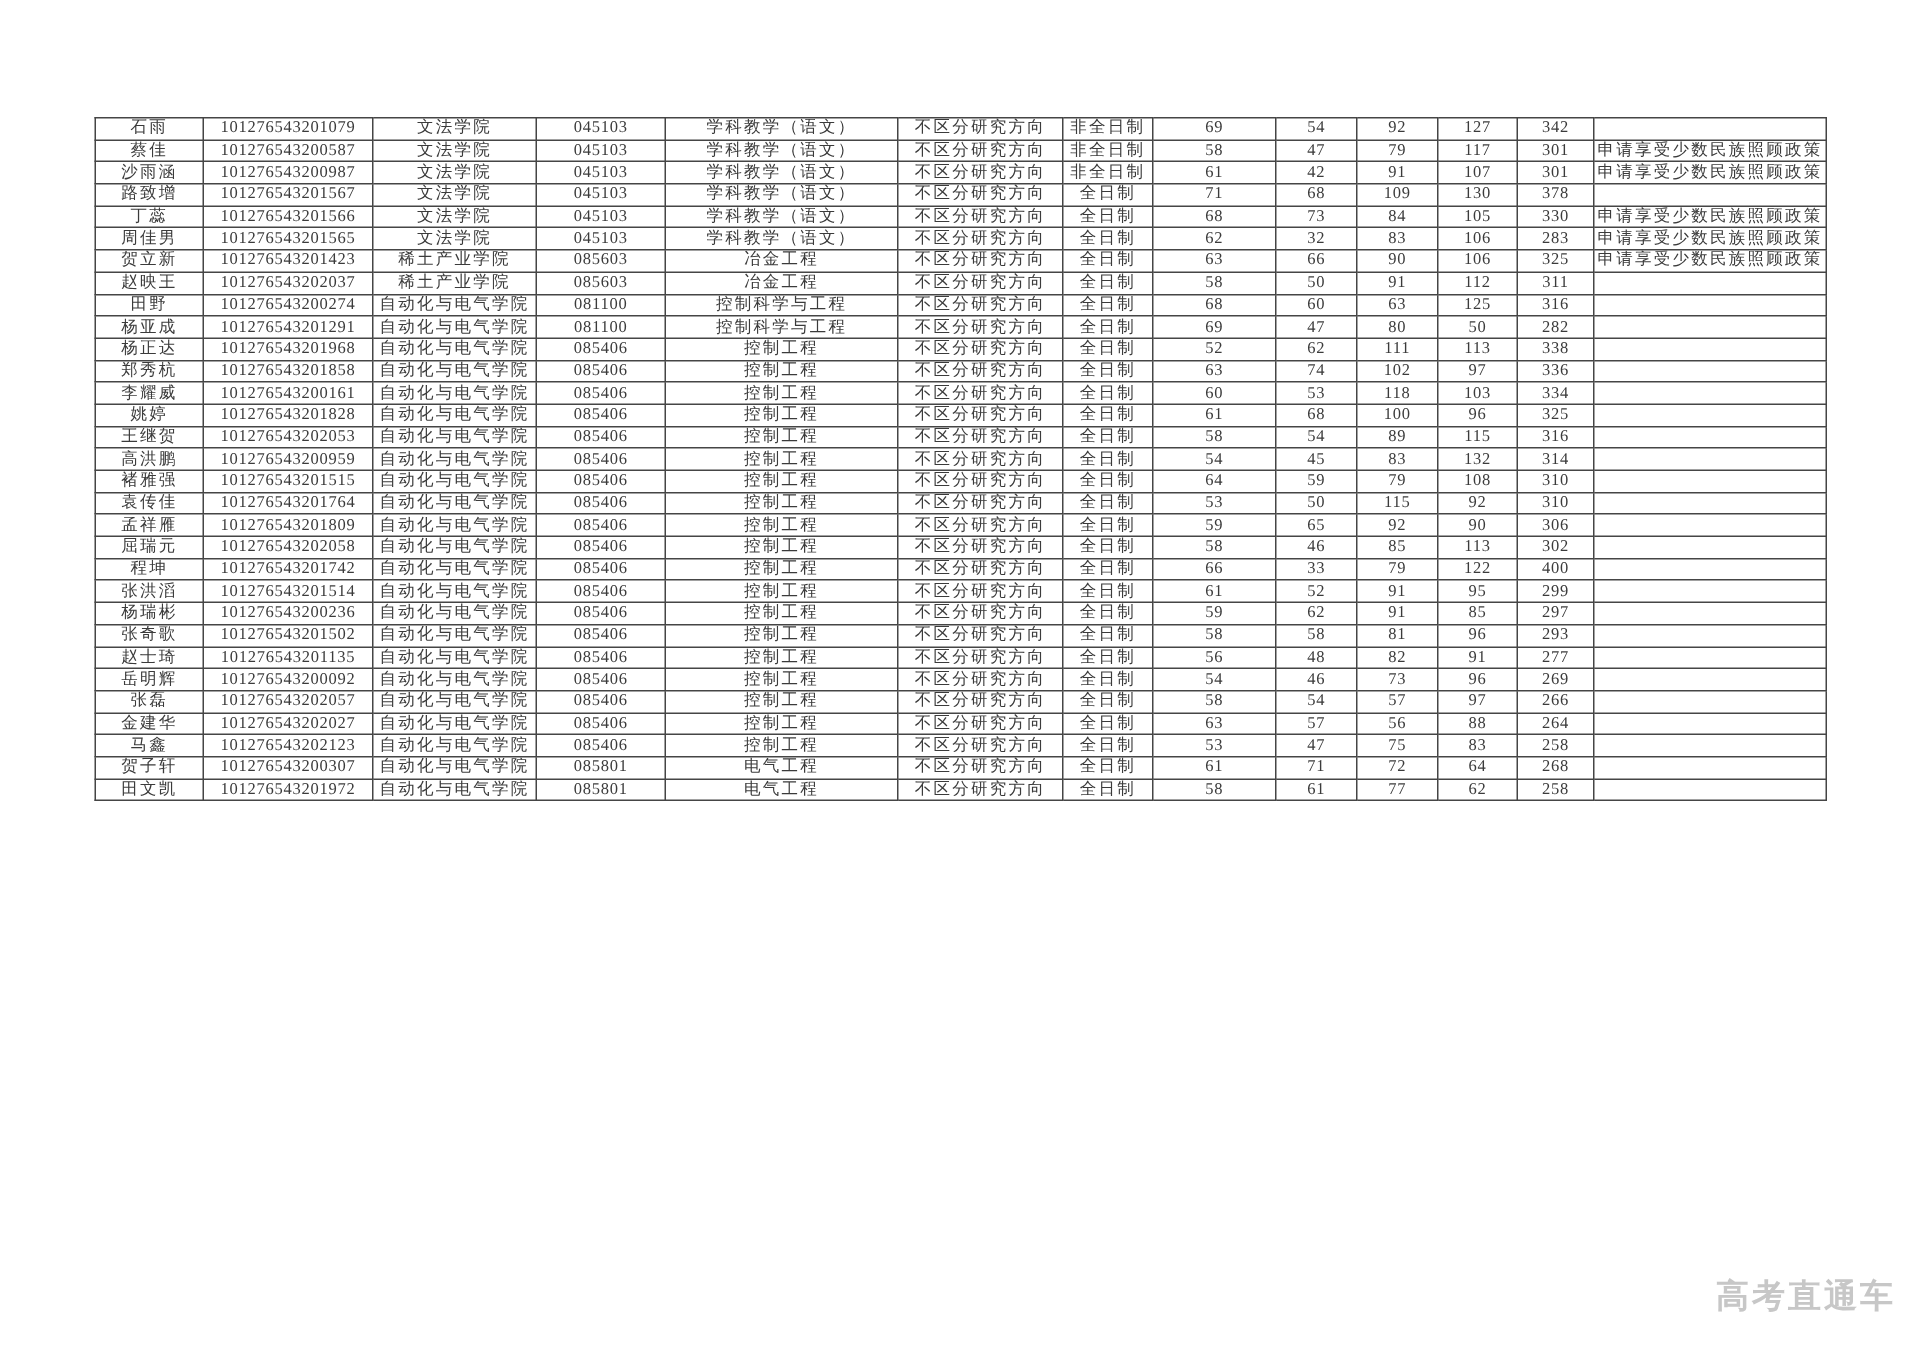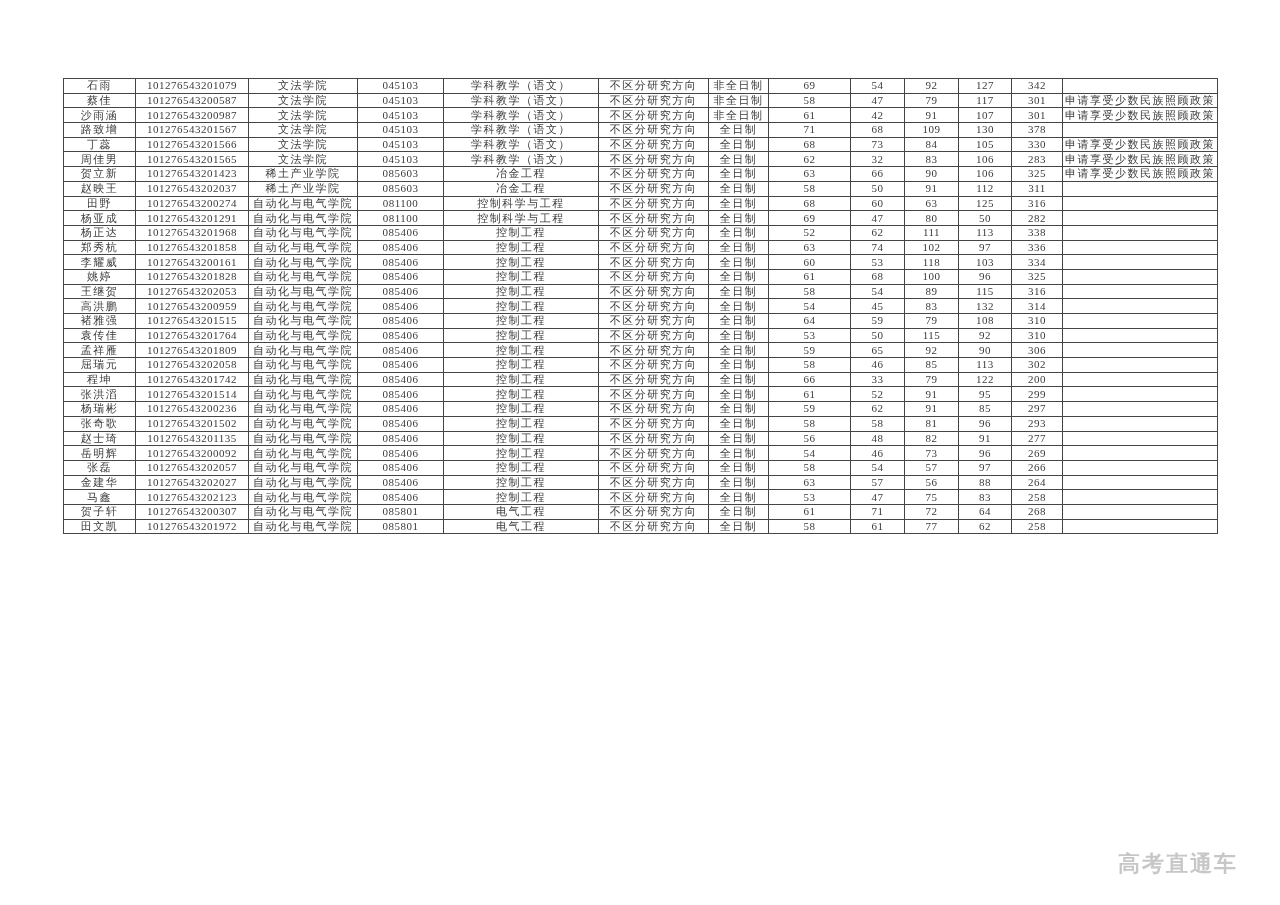--- a/index.html
+++ b/index.html
@@ -45,21 +45,21 @@
   table.results td:nth-child(4),
   table.results td:nth-child(8),
   table.results td:nth-child(9),
   table.results td:nth-child(10),
   table.results td:nth-child(11),
   table.results td:nth-child(12) {
     letter-spacing: 0.5px;
   }
   .watermark {
     position: absolute;
-    right: 42px;
+    right: 16px;
     top: 849px;
     font-size: 22px;
     font-weight: 600;
     color: #c7c7c7;
     letter-spacing: 2px;
     font-family: "Liberation Sans", "DejaVu Sans", sans-serif;
   }
 </style>
 </head>
 <body>
@@ -388,21 +388,21 @@
           <td>101276543201742</td>
           <td>自动化与电气学院</td>
           <td>085406</td>
           <td>控制工程</td>
           <td>不区分研究方向</td>
           <td>全日制</td>
           <td>66</td>
           <td>33</td>
           <td>79</td>
           <td>122</td>
-          <td>200</td>
+          <td>400</td>
           <td></td>
         </tr>
         <tr>
           <td>张洪滔</td>
           <td>101276543201514</td>
           <td>自动化与电气学院</td>
           <td>085406</td>
           <td>控制工程</td>
           <td>不区分研究方向</td>
           <td>全日制</td>

